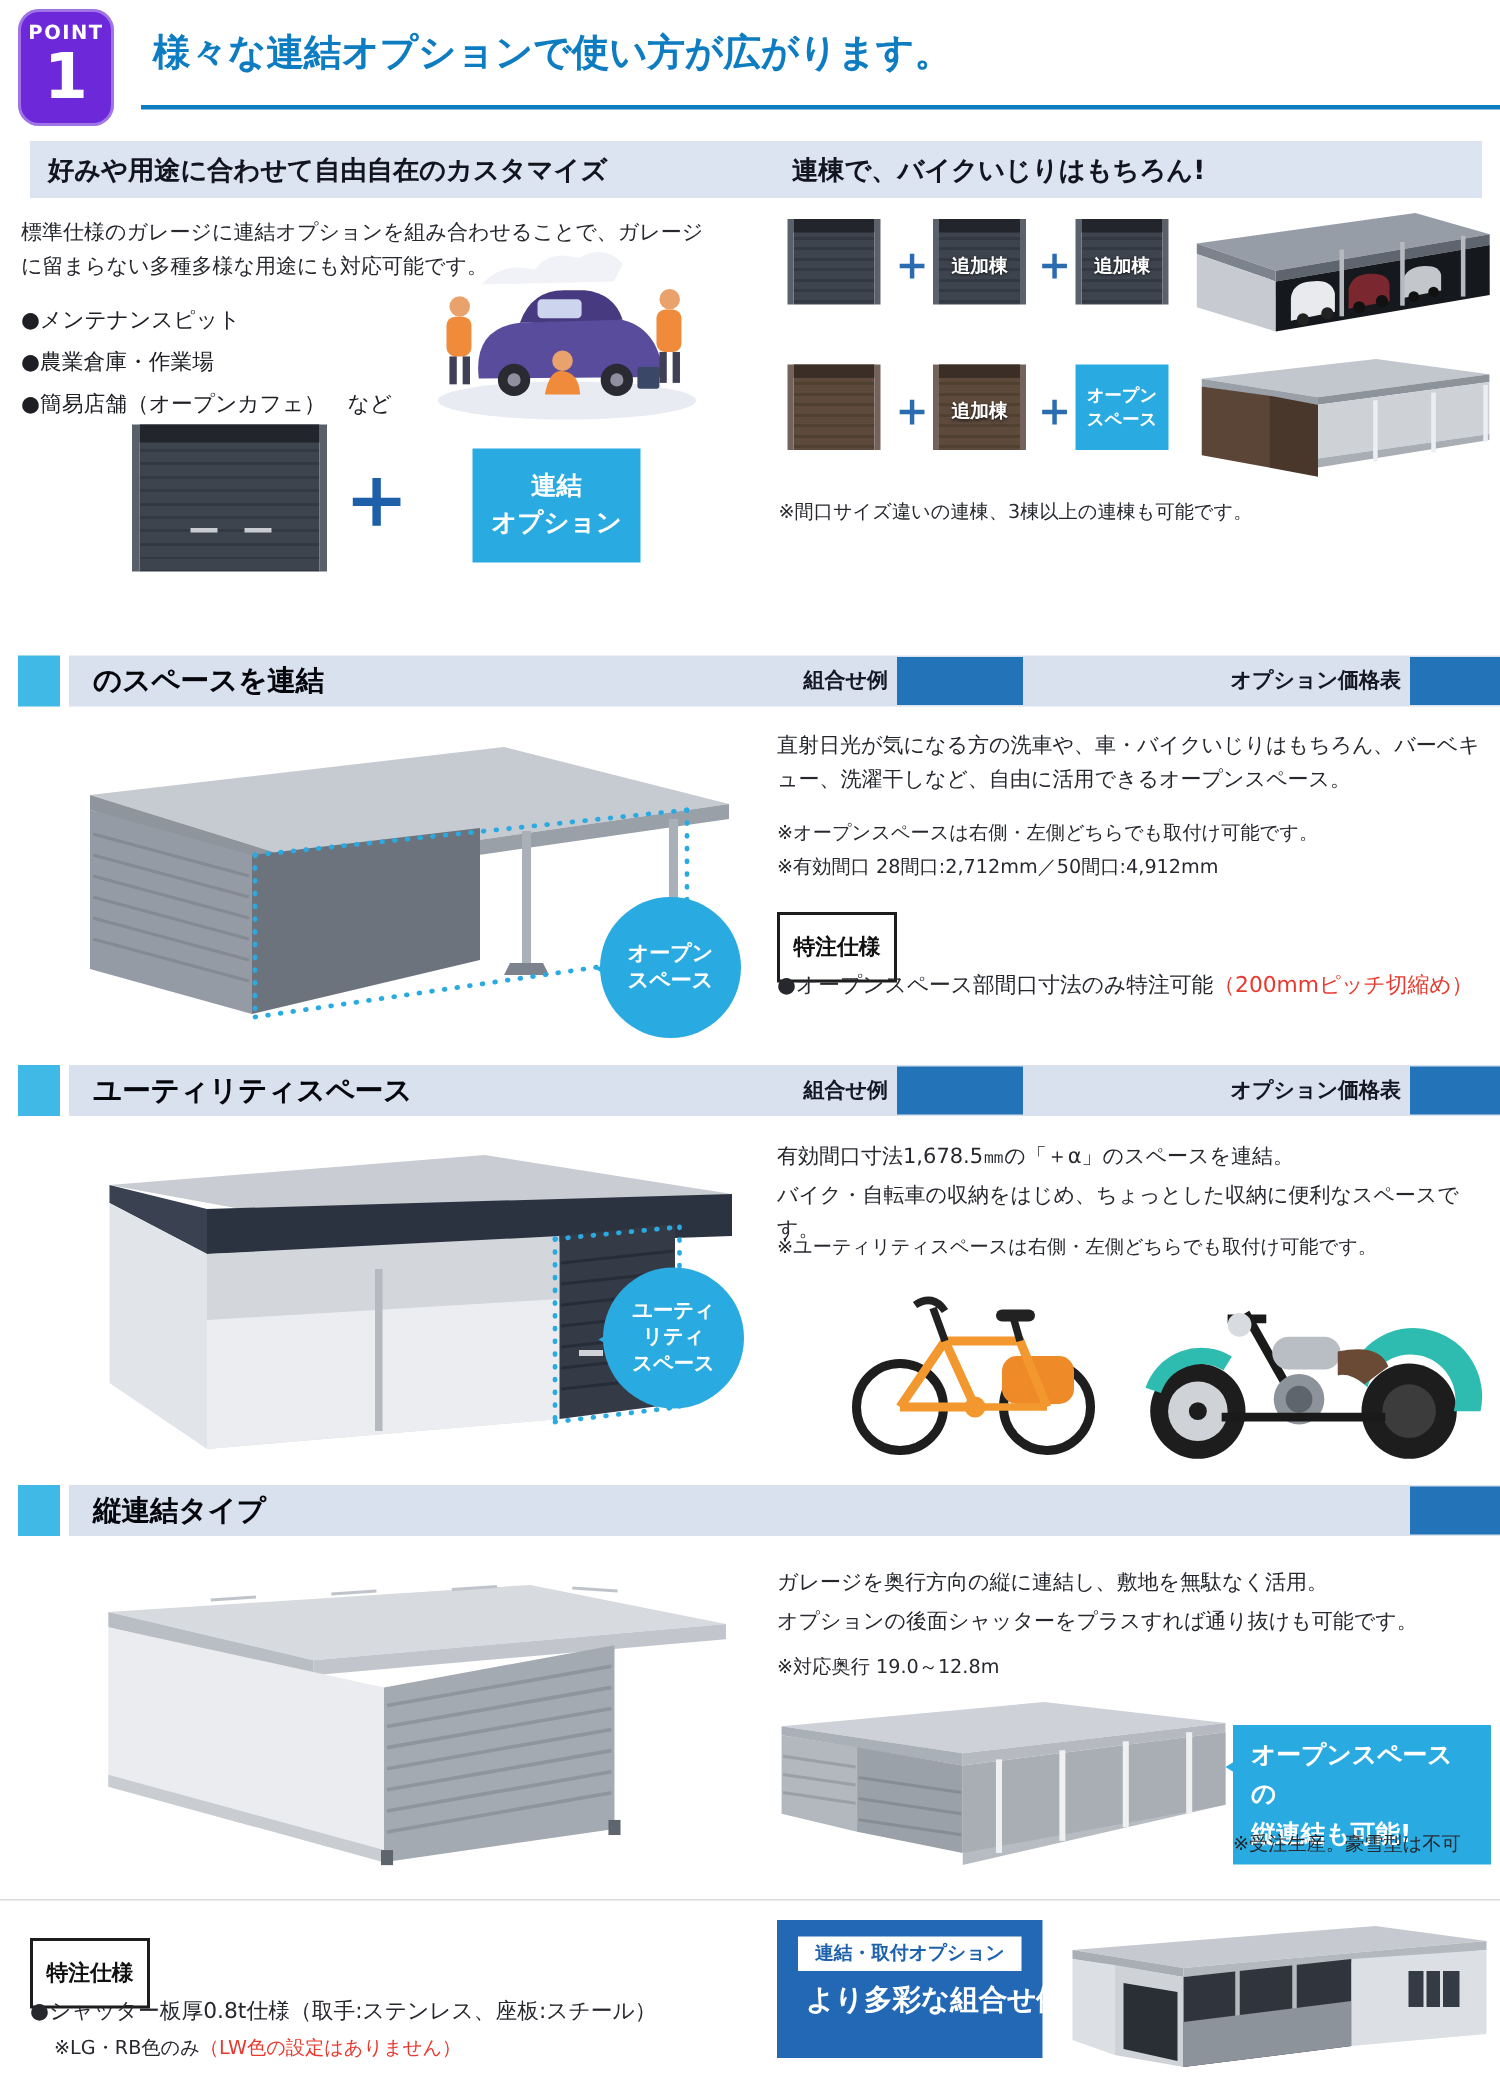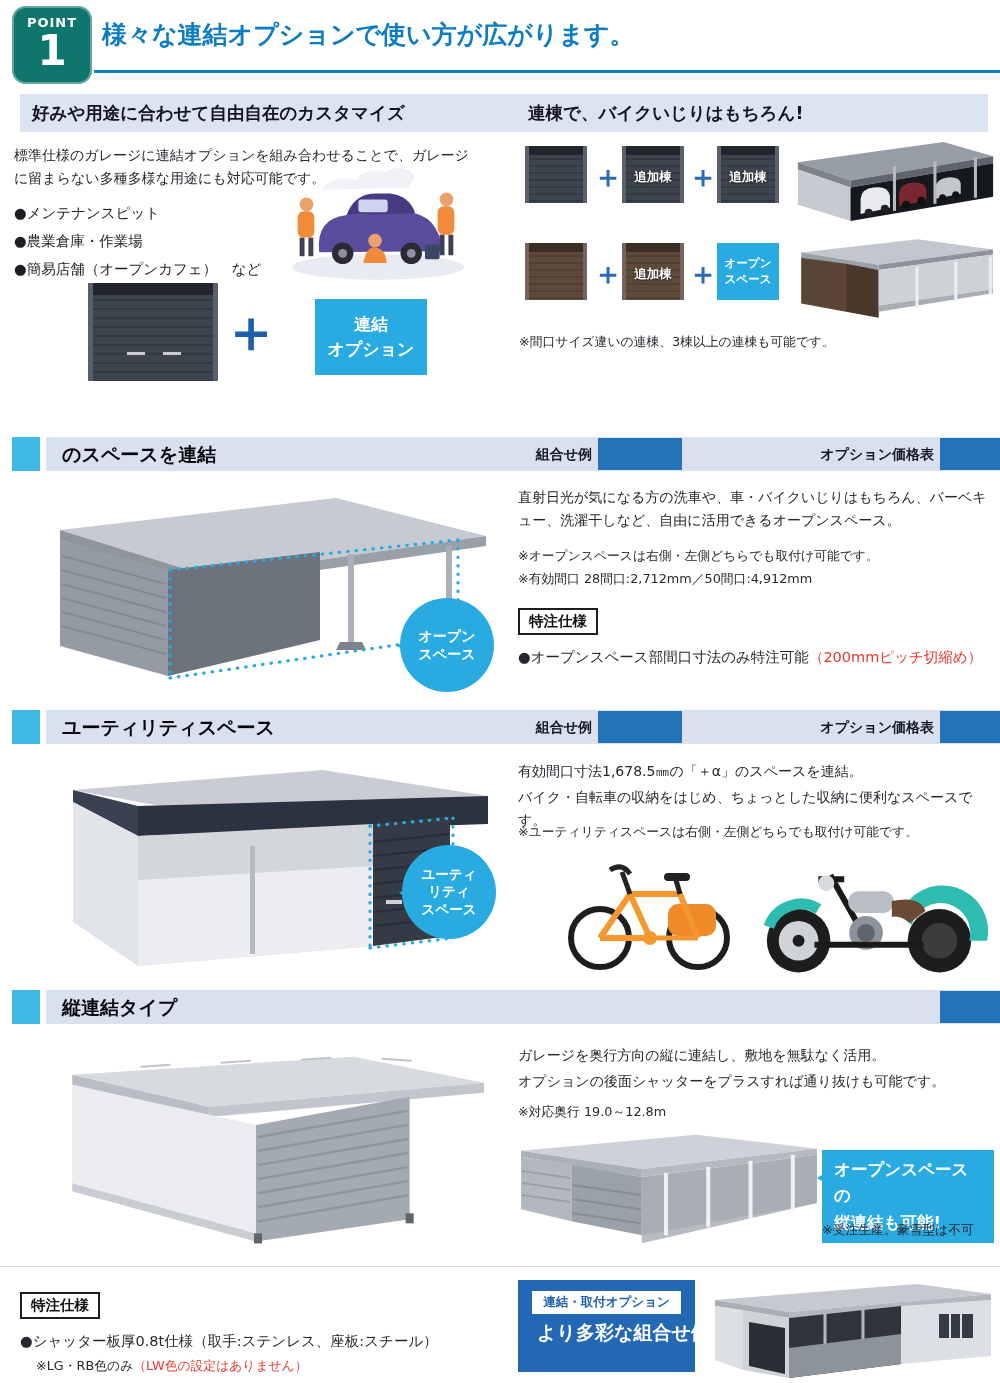--- a/index.html
+++ b/index.html
@@ -2,21 +2,21 @@
 <html><head>
 <meta charset="utf-8">
 <style>
   * { margin:0; padding:0; box-sizing:border-box; }
   html,body { background:#ffffff; }
   body { font-family:"DejaVu Sans","Liberation Sans",sans-serif; color:#26282e; }
   .page { position:relative; width:1000px; height:1383px; background:#fff; overflow:hidden; }
   .abs { position:absolute; }
 
   
-  .point-badge { position:absolute; left:12px; top:6px; width:80px; height:78px; background:#0f766e;
+  .point-badge { position:absolute; left:12px; top:6px; width:64px; height:78px; background:#6d28d9;
     border-radius:14px; color:#fff; text-align:center; box-shadow:inset 0 0 0 2px rgba(255,255,255,.35); }
   .point-label { font-size:13px; font-weight:bold; letter-spacing:1px; margin-top:9px; }
   .point-number { font-size:42px; font-weight:bold; line-height:1.0; }
   .header-title { position:absolute; left:102px; top:18px; font-size:25px; font-weight:bold; color:#0d7cc1; }
   .header-rule { position:absolute; left:94px; top:70px; width:906px; height:3px; background:#0d7cc1; }
 
   .panel-heading { position:absolute; background:#dce3f1; color:#12141f; font-weight:bold; font-size:17.5px; padding:7px 12px; }
   .body15 { position:absolute; font-size:14px; line-height:1.65; color:#26282e; }
   .bullet { position:absolute; font-size:14.5px; font-weight:500; color:#1d1f24; }
   .note { position:absolute; font-size:12.8px; line-height:1.8; color:#26282e; }
@@ -46,21 +46,21 @@
   .option-box { position:absolute; background:#29abe2; color:#fff; font-weight:bold; font-size:17px; line-height:1.45;
     display:flex; flex-direction:column; align-items:center; justify-content:center;margin-left:32px; }
 
   
   .section-accent { position:absolute; left:12px; width:28px; height:34px; background:#41b9e6; }
   .section-bg { position:absolute; left:46px; width:954px; height:34px; background:#d9e0ee; }
   .section-title { position:absolute; left:62px; font-size:19px; font-weight:bold; color:#06070d; line-height:34px; }
   .bar-label { position:absolute; font-size:14px; font-weight:bold; color:#141824; line-height:34px; text-align:right; }
   .bar-link { position:absolute; height:32px; background:#2273b8; cursor:pointer; }
 
-  .spec-label { position:absolute; border:2px solid #1d1d1d; font-weight:bold; font-size:14.5px; color:#111; padding:2px 9px; background:#fff;text-align:right; }
+  .spec-label { position:absolute; border:2px solid #1d1d1d; font-weight:bold; font-size:14.5px; color:#111; padding:12px 9px; background:#fff;text-align:right; }
 
   .callout-circle { position:absolute; width:94px; height:94px; border-radius:50%; background:#29abe2; color:#fff;
     font-weight:bold; font-size:14px; line-height:1.3; display:flex; flex-direction:column; align-items:center;
     justify-content:center; text-align:center; }
   .callout-circle::before { content:""; position:absolute; left:-13px; top:38px; border:10px solid transparent; border-right:17px solid #29abe2; }
   .callout-box { position:absolute; background:#29abe2; color:#fff; font-weight:bold; font-size:16.5px; line-height:1.6; padding:7px 12px; }
   .callout-box::before { content:""; position:absolute; left:-15px; top:18px; border:10px solid transparent; border-right:16px solid #29abe2; }
 
   .divider { position:absolute; left:0; top:1266px; width:1000px; height:1px; background:#d9d9d9; }
 

